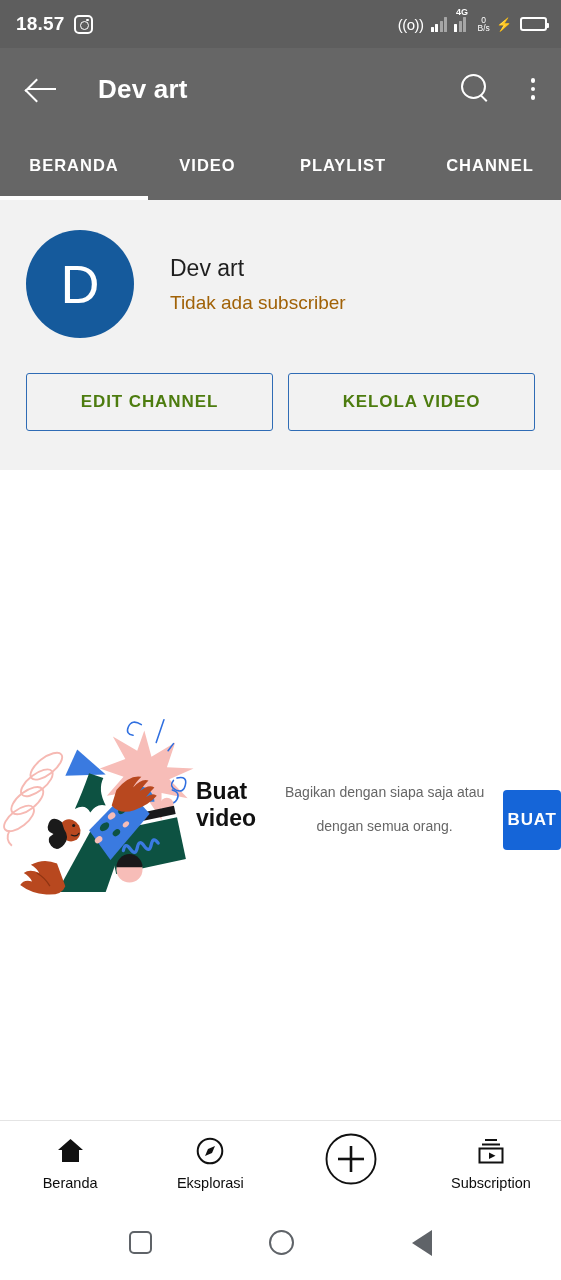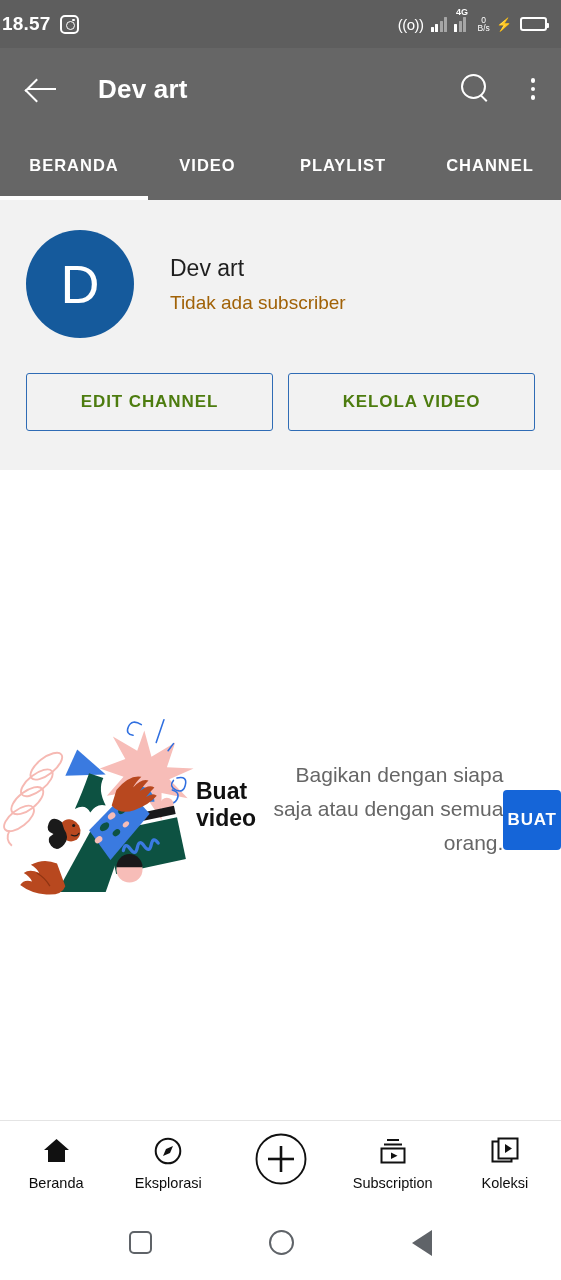--- a/index.html
+++ b/index.html
@@ -8,21 +8,21 @@
     font-family:"Liberation Sans", sans-serif;
     background:#ffffff;
     overflow:hidden;
   }
   .phone { width:561px; height:1280px; position:relative; display:flex; flex-direction:column; }
 
   
   .statusbar {
     height:48px; background:#5e5e5e; color:#fff;
     display:flex; align-items:center; justify-content:space-between;
-    padding:0 14px 0 2px; flex:0 0 48px;
+    padding:0 14px 0 16px; flex:0 0 48px;
   }
   .sb-left { display:flex; align-items:center; gap:9px; }
   .sb-time { font-size:19px; font-weight:bold; letter-spacing:.2px; }
   .ig-icon { width:19px; height:19px; border:2px solid #fff; border-radius:5px; position:relative; }
   .ig-icon::before { content:""; position:absolute; width:7px; height:7px; border:1.6px solid #fff; border-radius:50%; left:4px; top:4px; }
   .ig-icon::after { content:""; position:absolute; width:2.4px; height:2.4px; background:#fff; border-radius:50%; right:2px; top:2px; }
   .sb-right { display:flex; align-items:center; gap:7px; }
   .ico-cast { font-size:15px; line-height:1; letter-spacing:-.5px; }
   .bars { display:flex; align-items:flex-end; gap:1.5px; height:16px; }
   .bars i { display:block; width:3px; background:#fff; border-radius:.5px; }
@@ -73,21 +73,21 @@
   .ch-btns { display:flex; gap:15px; margin-top:35px; }
   .obtn { flex:1; height:58px; border:1.6px solid #2f6cb5; border-radius:3px; background:transparent;
           color:#4d7c0f; font-size:17px; font-weight:bold; letter-spacing:.9px; cursor:pointer;
           font-family:"Liberation Sans", sans-serif; }
 
   
   .content { flex:1; background:#fff; display:flex; flex-direction:row;
              align-items:center; padding-top:16px; overflow:hidden; }
   .illus { width:330px; height:300px; }
   .empty-title { font-size:23px; font-weight:bold; color:#111; margin-top:4px; }
-  .empty-sub { font-size:21px; color:#666; text-align:right; line-height:34px; margin-top:12px; width:400px; }
+  .empty-sub { font-size:14px; color:#666; text-align:center; line-height:34px; margin-top:12px; width:400px; }
   .buat-btn { margin-top:33px; background:#1565d8; color:#fff; border:none; border-radius:4px;
               width:97px; height:60px; font-size:17px; font-weight:bold; letter-spacing:.8px;
               cursor:pointer; font-family:"Liberation Sans", sans-serif; }
 
   
   .bottomnav { flex:0 0 85px; background:#fff; border-top:1px solid #e4e4e4;
                display:flex; align-items:center; }
   .bn-item { flex:1; display:flex; flex-direction:column; align-items:center; justify-content:center;
              gap:9px; cursor:pointer; }
   .bn-label { font-size:14.5px; color:#0d0d0d; }
@@ -272,30 +272,20 @@
       <span class="bn-ico">
         <svg width="30" height="26" viewBox="0 0 30 26">
           <line x1="9" y1="2" x2="21" y2="2" stroke="#111" stroke-width="2"></line>
           <line x1="6" y1="6.5" x2="24" y2="6.5" stroke="#111" stroke-width="2"></line>
           <rect x="3.5" y="10.5" width="23" height="14" fill="none" stroke="#111" stroke-width="2"></rect>
           <polygon points="13,14.5 19.5,17.8 13,21" fill="#111"></polygon>
         </svg>
       </span>
       <span class="bn-label">Subscription</span>
     </div>
-    <div class="bn-item">
-      <span class="bn-ico">
-        <svg width="28" height="28" viewBox="0 0 28 28">
-          <rect x="1.5" y="4.5" width="19" height="20" fill="none" stroke="#111" stroke-width="2"></rect>
-          <rect x="7.5" y="1.5" width="19" height="20" fill="#fff" stroke="#111" stroke-width="2"></rect>
-          <polygon points="14,7 21,11.5 14,16" fill="#111"></polygon>
-        </svg>
-      </span>
-      <span class="bn-label">Koleksi</span>
-    </div>
   </div>
 
   <div class="androidnav">
     <div class="an-sq"></div>
     <div class="an-ci"></div>
     <div class="an-tr"></div>
   </div>
 
 </div>
 

